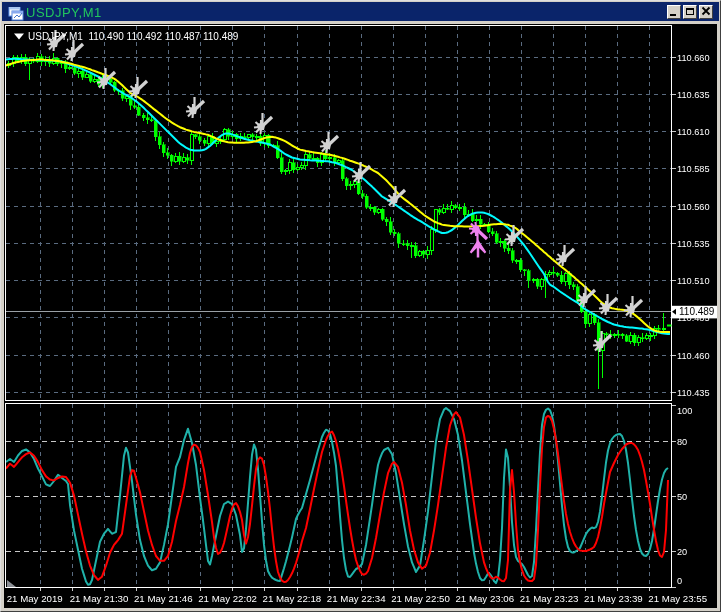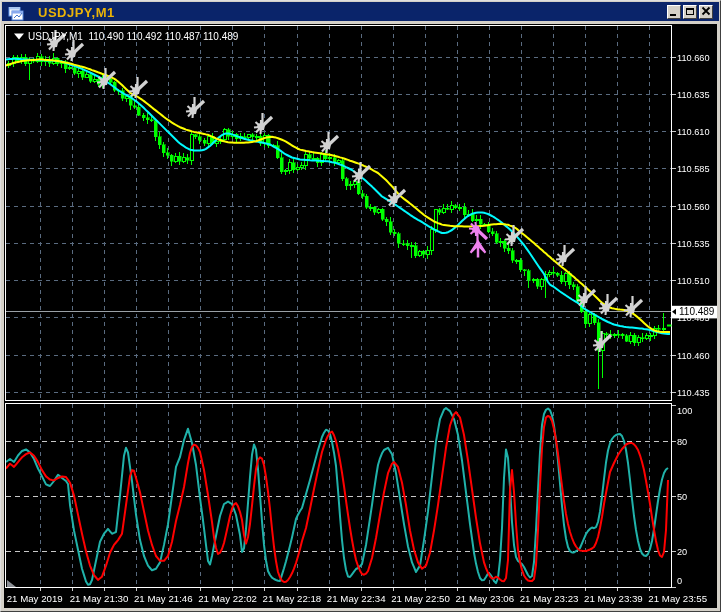--- a/index.html
+++ b/index.html
@@ -1,19 +1,19 @@
 <!DOCTYPE html>
 <html><head><meta charset="utf-8"><style>
 * { margin:0; padding:0; box-sizing:border-box; }
 body { width:721px; height:612px; overflow:hidden; background:#D4D0C8; font-family:"Liberation Sans", sans-serif; }
 #frame { position:absolute; left:0; top:0; width:721px; height:612px;
   background:#D4D0C8; border-top:1px solid #DFDFDF; border-left:1px solid #DFDFDF;
   border-right:1px solid #404040; border-bottom:1px solid #404040; }
 #title { position:absolute; left:2px; top:2px; width:717px; height:19px; background:#0A246A; }
-#title span { position:absolute; left:24px; top:3px; color:#eab308; font-size:13px; font-weight:bold; letter-spacing:0.5px;margin-left:12px; }
+#title span { position:absolute; left:24px; top:3px; color:#22c55e; font-size:13px; font-weight:normal; letter-spacing:0.5px; }
 #client { position:absolute; left:4px; top:24px; width:713px; height:584px; background:#000000; }
 </style></head>
 <body>
 <div id="frame"></div>
 <div id="title">
     <svg width="16" height="14" viewBox="0 0 16 14" style="position:absolute;left:6px;top:5px">
 <rect x="1" y="0" width="11" height="9" fill="#FFFFFF" stroke="#6699EE"></rect>
 <rect x="1" y="0" width="11" height="2.5" fill="#A8C4F0"></rect>
 <rect x="4" y="4" width="11" height="9" fill="#FFFFFF" stroke="#5588DD"></rect>
 <rect x="4" y="4" width="11" height="2.5" fill="#88AAEE"></rect>

